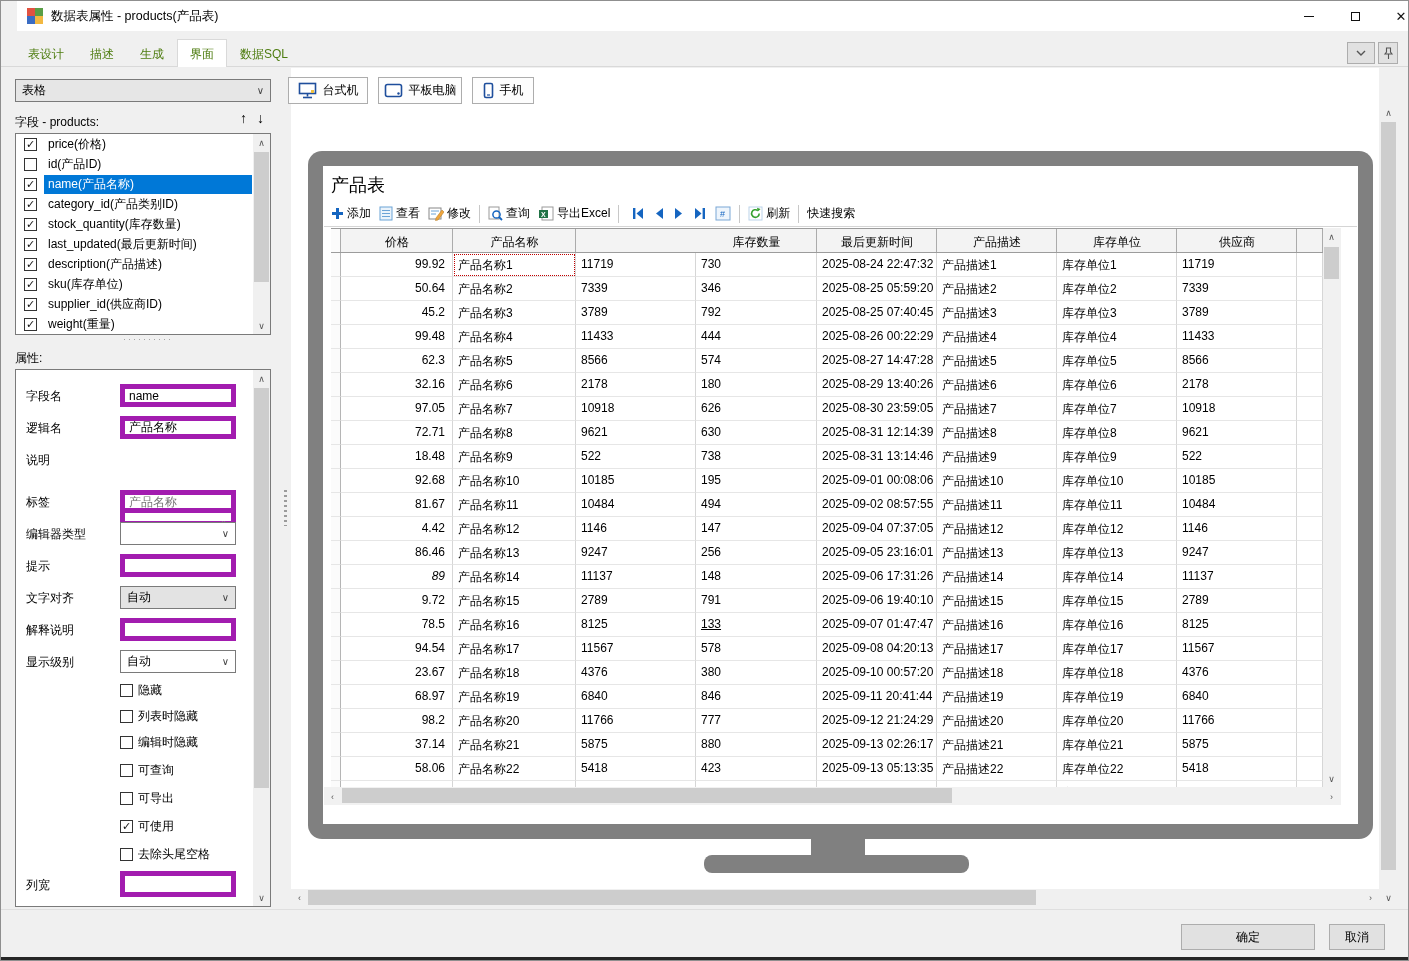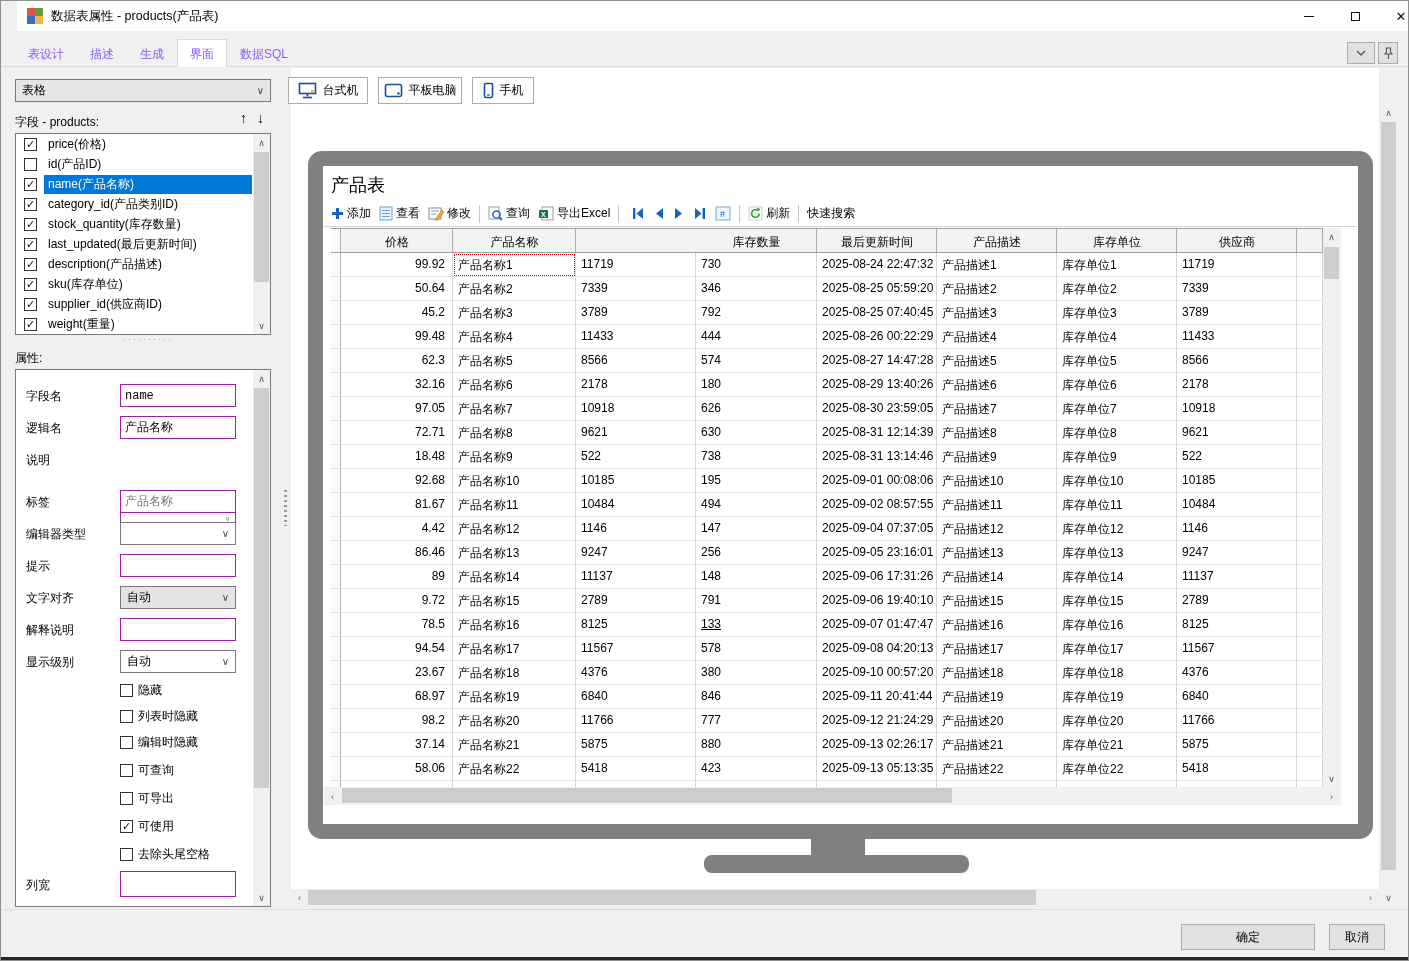--- a/index.html
+++ b/index.html
@@ -14,27 +14,27 @@
   .app-icon i { display:block; }
   .win-title { position:absolute; left:34px; top:0; line-height:30px; font-size:12.5px; }
   .wincontrols { position:absolute; right:0; top:0; display:flex; }
   .winbtn { width:46px; height:30px; display:flex; align-items:center; justify-content:center; color:#111; font-size:13px; }
   .glyph-min { width:10px; height:1px; background:#111; display:block; }
   .glyph-max { width:9px; height:9px; border:1px solid #111; display:block; }
 
   
   .tabstrip { position:absolute; left:0; top:30px; width:100%; height:36px; background:#f0f0f0; border-bottom:1px solid #d9d9d9; }
   .tabs { position:absolute; left:14px; bottom:0; display:flex; align-items:flex-end; }
-  .tab { height:25px; line-height:25px; padding:0 12px; border:1px solid transparent; border-bottom:none; color:#8b5cf6; }
+  .tab { height:25px; line-height:25px; padding:0 12px; border:1px solid transparent; border-bottom:none; color:#4d7c0f; }
   .tab.active { background:#fff; border-color:#d9d9d9; height:28px; line-height:28px; margin-bottom:-1px; }
   .minibtn { position:absolute; background:#e1e1e1; border:1px solid #adadad; display:flex; align-items:center; justify-content:center; }
 
   
   .btn { background:#e1e1e1; border:1px solid #adadad; display:flex; align-items:center; justify-content:center; font-size:12px; }
-  .inputbox { background:#fff; border:1px solid #a21caf; font-family:Liberation Mono, monospace; font-size:12px; padding:2px 4px; }
+  .inputbox { background:#fff; border:5px solid #a21caf; font-family:Liberation Sans, sans-serif; font-size:12px; padding:2px 4px; }
   .combo { background:#fff; border:1px solid #7a7a7a; display:flex; align-items:center; padding:0 6px; position:relative; }
   .combo .chev { position:absolute; right:6px; color:#444; font-size:10px; }
   .cb { width:13px; height:13px; border:1px solid #333; background:#fff; display:inline-flex; align-items:center; justify-content:center; font-size:11px; line-height:11px; color:#111; flex:none; }
 
   
   .listbox { position:absolute; left:14px; top:132px; width:256px; height:202px; background:#fff; border:1px solid #7a7a7a; overflow:hidden; }
   .fl-item { height:20px; display:flex; align-items:center; padding-left:8px; }
   .fl-item .cb { margin-right:7px; }
   .fl-label { padding:1px 4px; white-space:nowrap; }
   .fl-label.selected { background:#0078d7; color:#fff; flex:1; margin-right:18px; }
@@ -551,21 +551,21 @@
         <div class="dcell" style="width: 120px;">9247</div>
         <div class="dcell" style="width: 121px;">256</div>
         <div class="dcell" style="width: 120px;">2025-09-05 23:16:01</div>
         <div class="dcell" style="width: 120px;">产品描述13</div>
         <div class="dcell" style="width: 120px;">库存单位13</div>
         <div class="dcell" style="width: 120px;">9247</div>
         <div class="dcell" style="width: 26px;"></div>
       </div>
       <div class="drow">
         <div class="dcell sel" style="width: 10px;"></div>
-        <div class="dcell num-right" style="width: 112px;">89</div>
+        <div class="dcell num-right" style="width: 112px; font-style: italic;">89</div>
         <div class="dcell" style="width: 123px;">产品名称14</div>
         <div class="dcell" style="width: 120px;">11137</div>
         <div class="dcell" style="width: 121px;">148</div>
         <div class="dcell" style="width: 120px;">2025-09-06 17:31:26</div>
         <div class="dcell" style="width: 120px;">产品描述14</div>
         <div class="dcell" style="width: 120px;">库存单位14</div>
         <div class="dcell" style="width: 120px;">11137</div>
         <div class="dcell" style="width: 26px;"></div>
       </div>
       <div class="drow">

